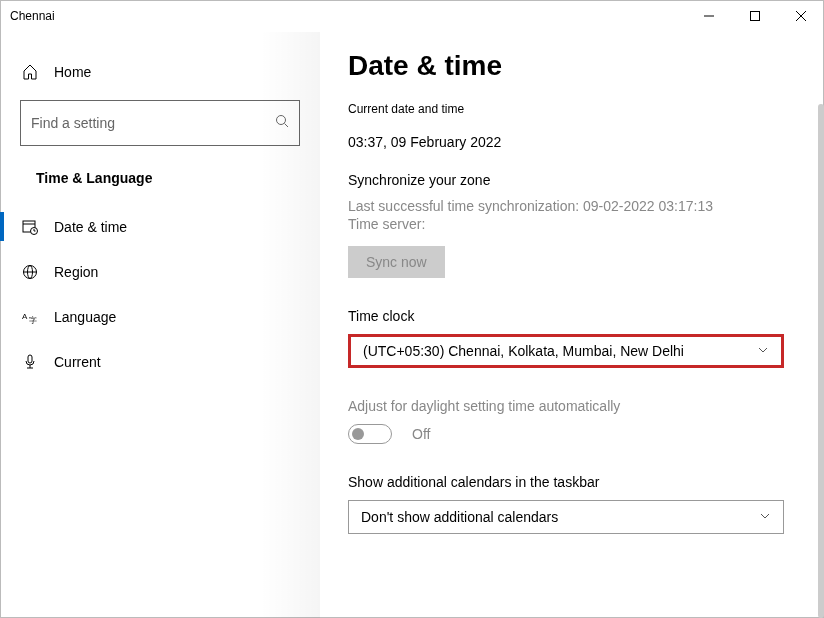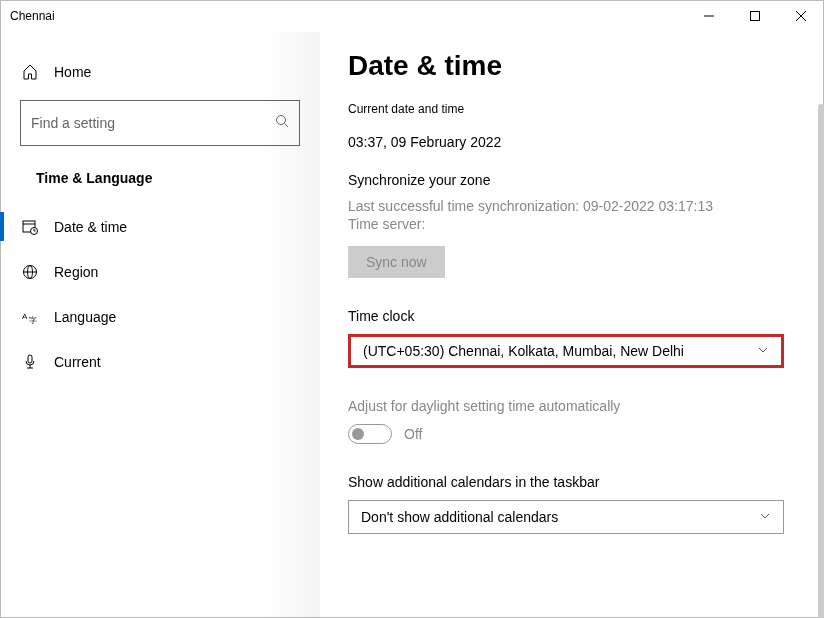--- a/index.html
+++ b/index.html
@@ -30,21 +30,21 @@
   .current-dt { font-size: 14px; margin-bottom: 22px; }
   .sync-head { font-size: 14px; margin-bottom: 10px; }
   .muted { font-size: 14px; color: #888; }
   .muted + .muted { margin-top: 2px; }
   .sync-btn { margin-top: 14px; background: #ccc; color: #888; border: none; padding: 8px 18px; font-size: 14px; cursor: default; }
   .field-label { font-size: 14px; margin-top: 30px; margin-bottom: 10px; }
   .field-label.muted-label { color: #888; }
   .dropdown { border: 1px solid #999; height: 34px; display: flex; align-items: center; padding: 0 12px; font-size: 14px; cursor: pointer; justify-content: space-between; width: 440px; max-width: 100%; }
   .dropdown.highlight { border: 3px solid #c62828; width: 444px; }
   .dropdown .chev { color: #555; }
-  .toggle-row { display: flex; align-items: center; gap: 12px; }
+  .toggle-row { display: flex; align-items: center; gap: 20px; }
   .toggle { width: 44px; height: 20px; border: 1px solid #999; border-radius: 10px; position: relative; background: #fff; }
   .toggle::after { content: ""; position: absolute; left: 3px; top: 3px; width: 12px; height: 12px; border-radius: 50%; background: #999; }
   .toggle-state { font-size: 14px; color: #888; }
   .vscroll { position: absolute; right: 0; top: 72px; bottom: 0; width: 6px; background: #ccc; border-radius: 3px; }
   .edge { position: absolute; inset: 0; border: 1px solid #bbb; pointer-events: none; }
 </style>
 </head>
 <body>
 
 <div class="edge"></div>

